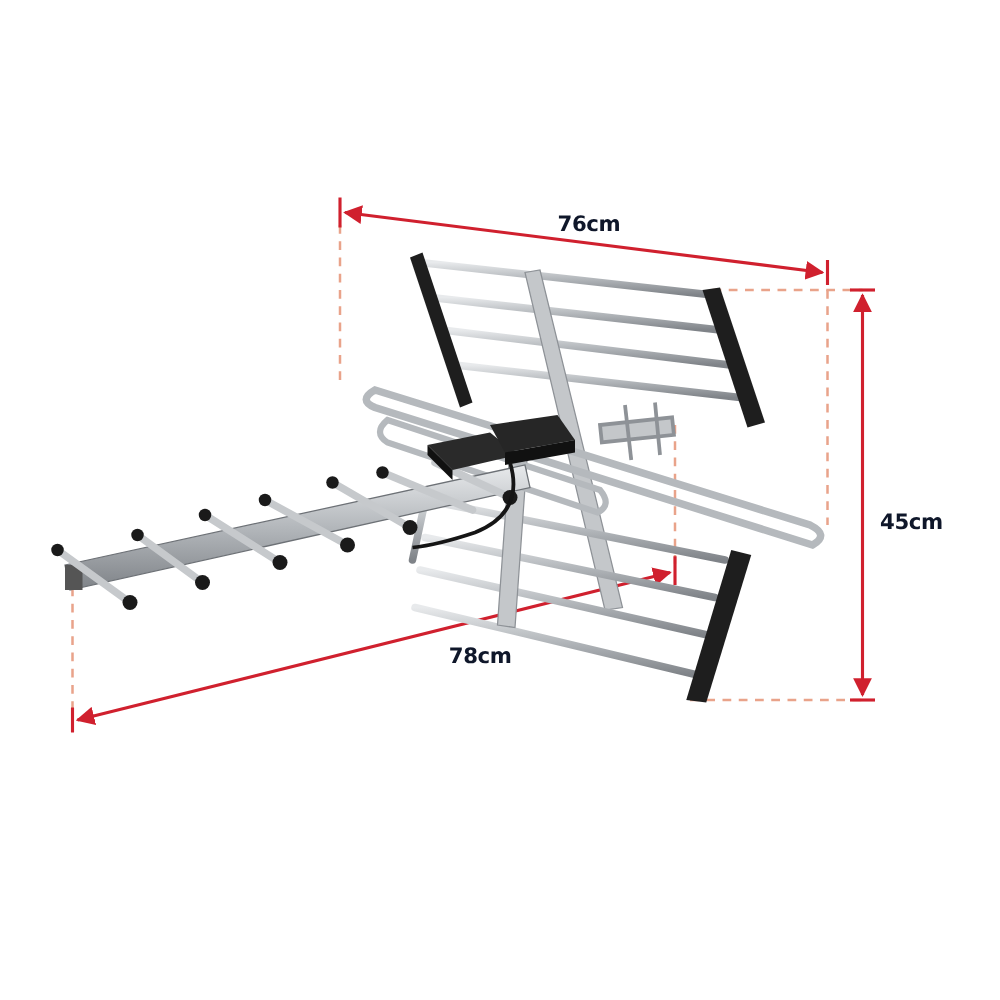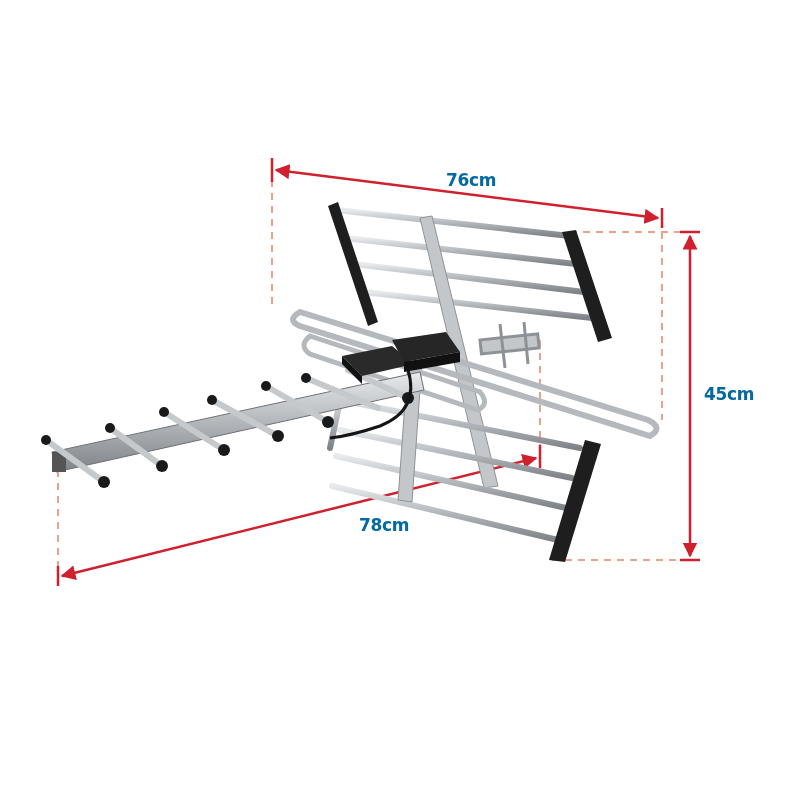--- a/index.html
+++ b/index.html
@@ -1,18 +1,18 @@
 <!DOCTYPE html>
 <html><head>
 <meta charset="utf-8">
 <style>
   html, body { margin: 0; padding: 0; background: #ffffff; }
   .stage { position: relative; width: 800px; height: 800px; overflow: hidden; background: #fff; }
   svg { position: absolute; left: 0; top: 0; }
-  .dim-label { position: absolute; font-family: "DejaVu Sans", sans-serif; font-weight: bold; font-size: 17px; color: #0369a1; letter-spacing: -0.3px; }
+  .dim-label { position: absolute; font-family: "DejaVu Sans", sans-serif; font-weight: bold; font-size: 17px; color: #0f172a; letter-spacing: -0.3px; }
 </style>
 </head>
 <body>
 
 <div class="stage">
   <svg width="800" height="800" viewBox="0 0 800 800">
     <defs>
       <linearGradient id="alu" x1="0" y1="0" x2="0" y2="1">
         <stop offset="0" stop-color="#e8eaec"></stop>
         <stop offset="0.5" stop-color="#b3b7bb"></stop>
@@ -108,15 +108,15 @@
     </g>
 
     <g stroke="#8e9297" stroke-width="3" fill="#c4c7ca">
       <rect x="480" y="340" width="58" height="14" transform="rotate(-6 480 340)"></rect>
       <line x1="500" y1="324" x2="505" y2="368"></line>
       <line x1="524" y1="322" x2="528" y2="364"></line>
     </g>
   </svg>
 
   <div class="dim-label" style="left:446px; top:170px;">76cm</div>
-  <div class="dim-label" style="left:704px; top:384px;">45cm</div>
+  <div class="dim-label" style="left:704px; top:408px;">45cm</div>
   <div class="dim-label" style="left:327px; top:515px;margin-left:32px;">78cm</div>
 </div>
 
 </body></html>

